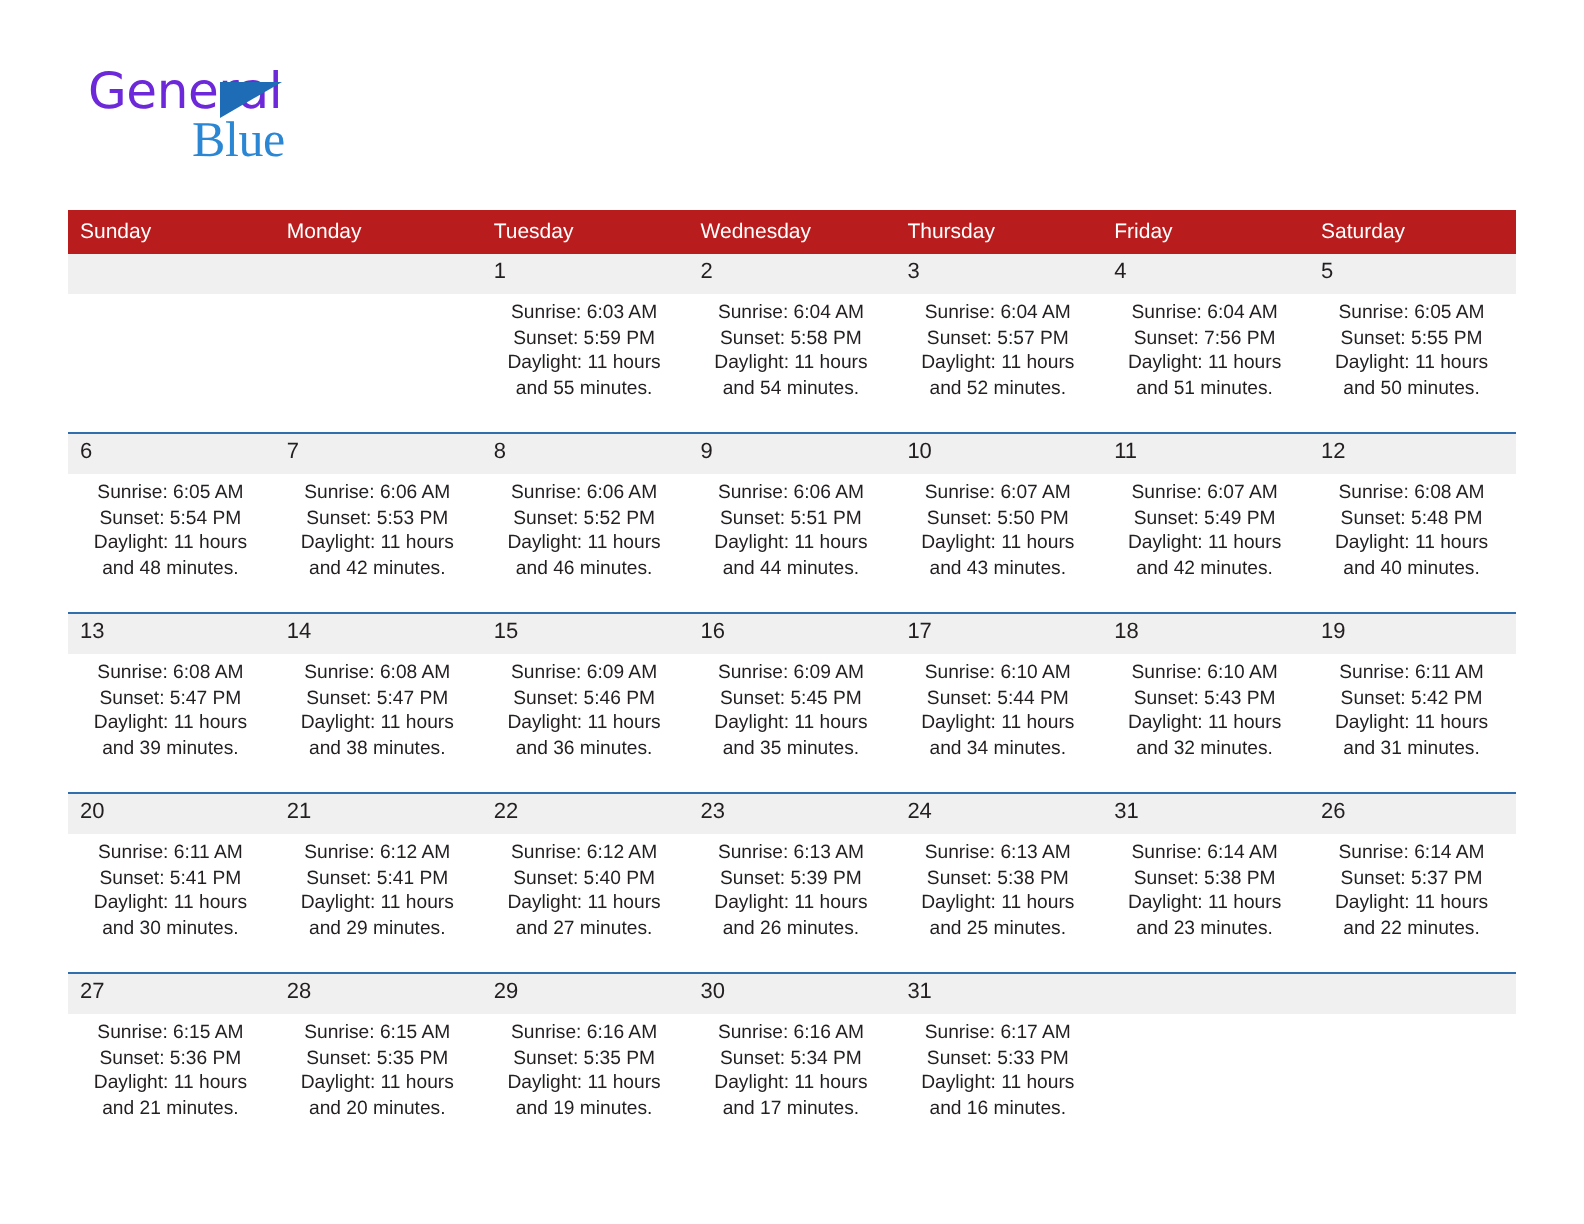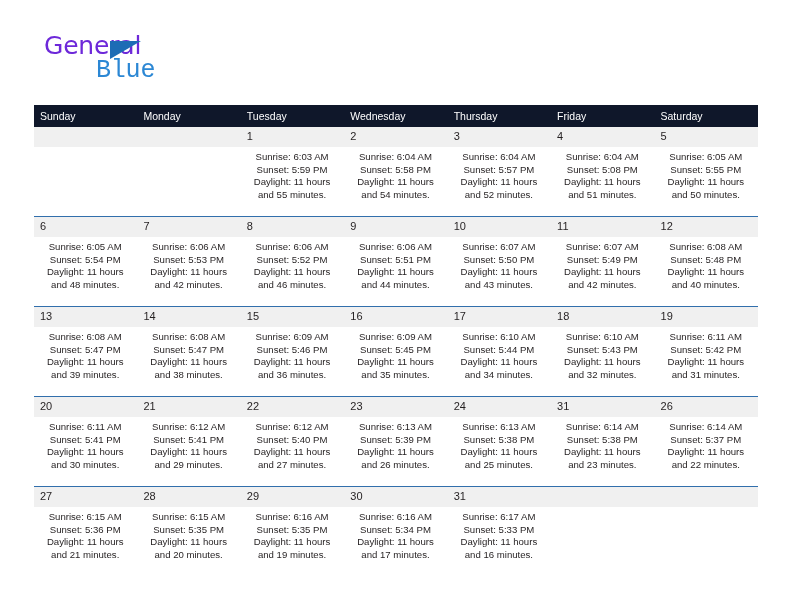--- a/index.html
+++ b/index.html
@@ -58,21 +58,21 @@
     border-bottom: 18px solid transparent;
   }
   .brand-blue {
     position: absolute;
     left: 62px;
     top: 25px;
     font-size: 25px;
     line-height: 28px;
     color: #2b87d4;
     letter-spacing: -0.2px;
-    font-family: Liberation Mono, monospace;
+    font-family: Liberation Serif, serif;
     font-weight: 400;
     text-align: right;
   }
   .title-block {
     position: absolute;
     right: 0;
     top: 0;
     text-align: right;
   }
   .cal-title {
@@ -94,21 +94,21 @@
   
   .calendar {
     position: absolute;
     left: 34px;
     top: 105px;
     width: 724px;
     border-collapse: collapse;
     table-layout: fixed;
   }
   .calendar th {
-    background: #0f172a;
+    background: #b91c1c;
     color: #ffffff;
     font-size: 10.5px;
     font-weight: normal;
     text-align: left;
     padding: 5px 0 5px 6px;
     height: 11px;
     border: 0;
   }
   .calendar td {
     vertical-align: top;
@@ -225,21 +225,21 @@
               <div>Sunrise: 6:04 AM</div>
               <div>Sunset: 5:57 PM</div>
               <div>Daylight: 11 hours</div>
               <div>and 52 minutes.</div>
             </div>
           </td>
           <td>
             <div class="daynum">4</div>
             <div class="detail">
               <div>Sunrise: 6:04 AM</div>
-              <div>Sunset: 5:08 PM</div>
+              <div>Sunset: 7:56 PM</div>
               <div>Daylight: 11 hours</div>
               <div>and 51 minutes.</div>
             </div>
           </td>
           <td>
             <div class="daynum">5</div>
             <div class="detail">
               <div>Sunrise: 6:05 AM</div>
               <div>Sunset: 5:55 PM</div>
               <div>Daylight: 11 hours</div>

